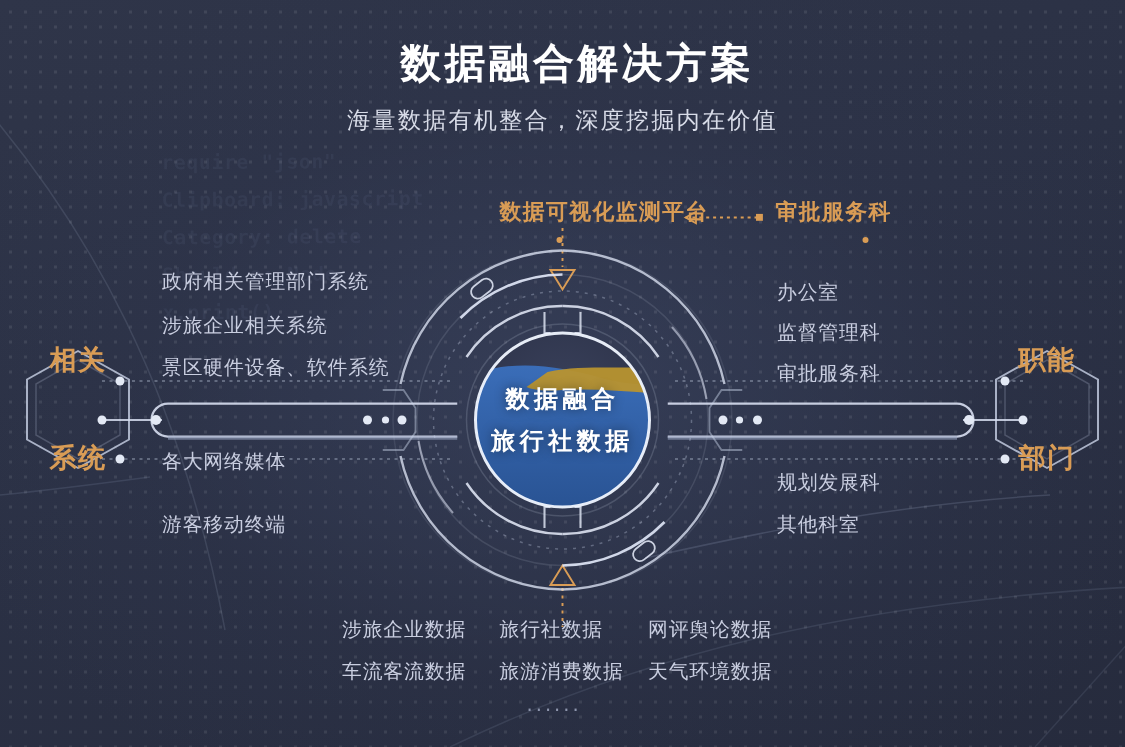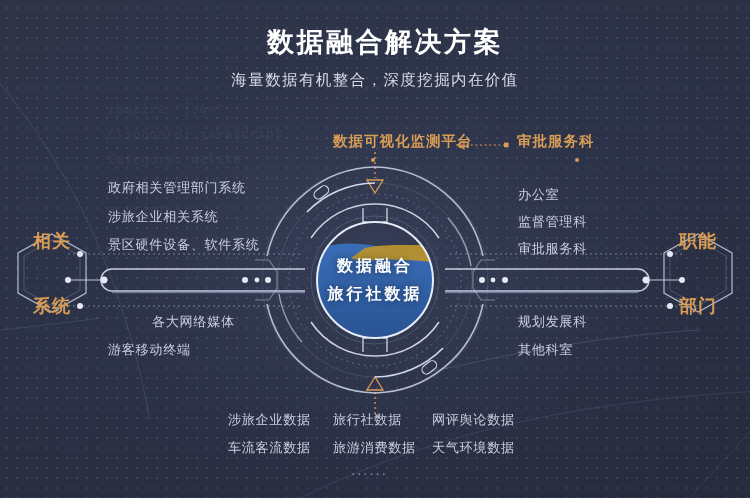--- a/index.html
+++ b/index.html
@@ -262,21 +262,21 @@
     <div class="hubtext">
       <span>数据融合</span>
       <span>旅行社数据</span>
     </div>
   </div>
 
   <div class="left-col">
     <div class="col-item" style="top:179px;">政府相关管理部门系统</div>
     <div class="col-item" style="top:208px;">涉旅企业相关系统</div>
     <div class="col-item" style="top:236px;">景区硬件设备、软件系统</div>
-    <div class="col-item" style="top:313px;margin-left:44px;">各大网络媒体</div>
+    <div class="col-item" style="top:299px;">各大网络媒体</div>
     <div class="col-item" style="top:341px;">游客移动终端</div>
   </div>
 
   <div class="right-col">
     <div class="col-item" style="top:186px;">办公室</div>
     <div class="col-item" style="top:213px;">监督管理科</div>
     <div class="col-item" style="top:240px;">审批服务科</div>
     <div class="col-item" style="top:313px;">规划发展科</div>
     <div class="col-item" style="top:341px;">其他科室</div>
   </div>

